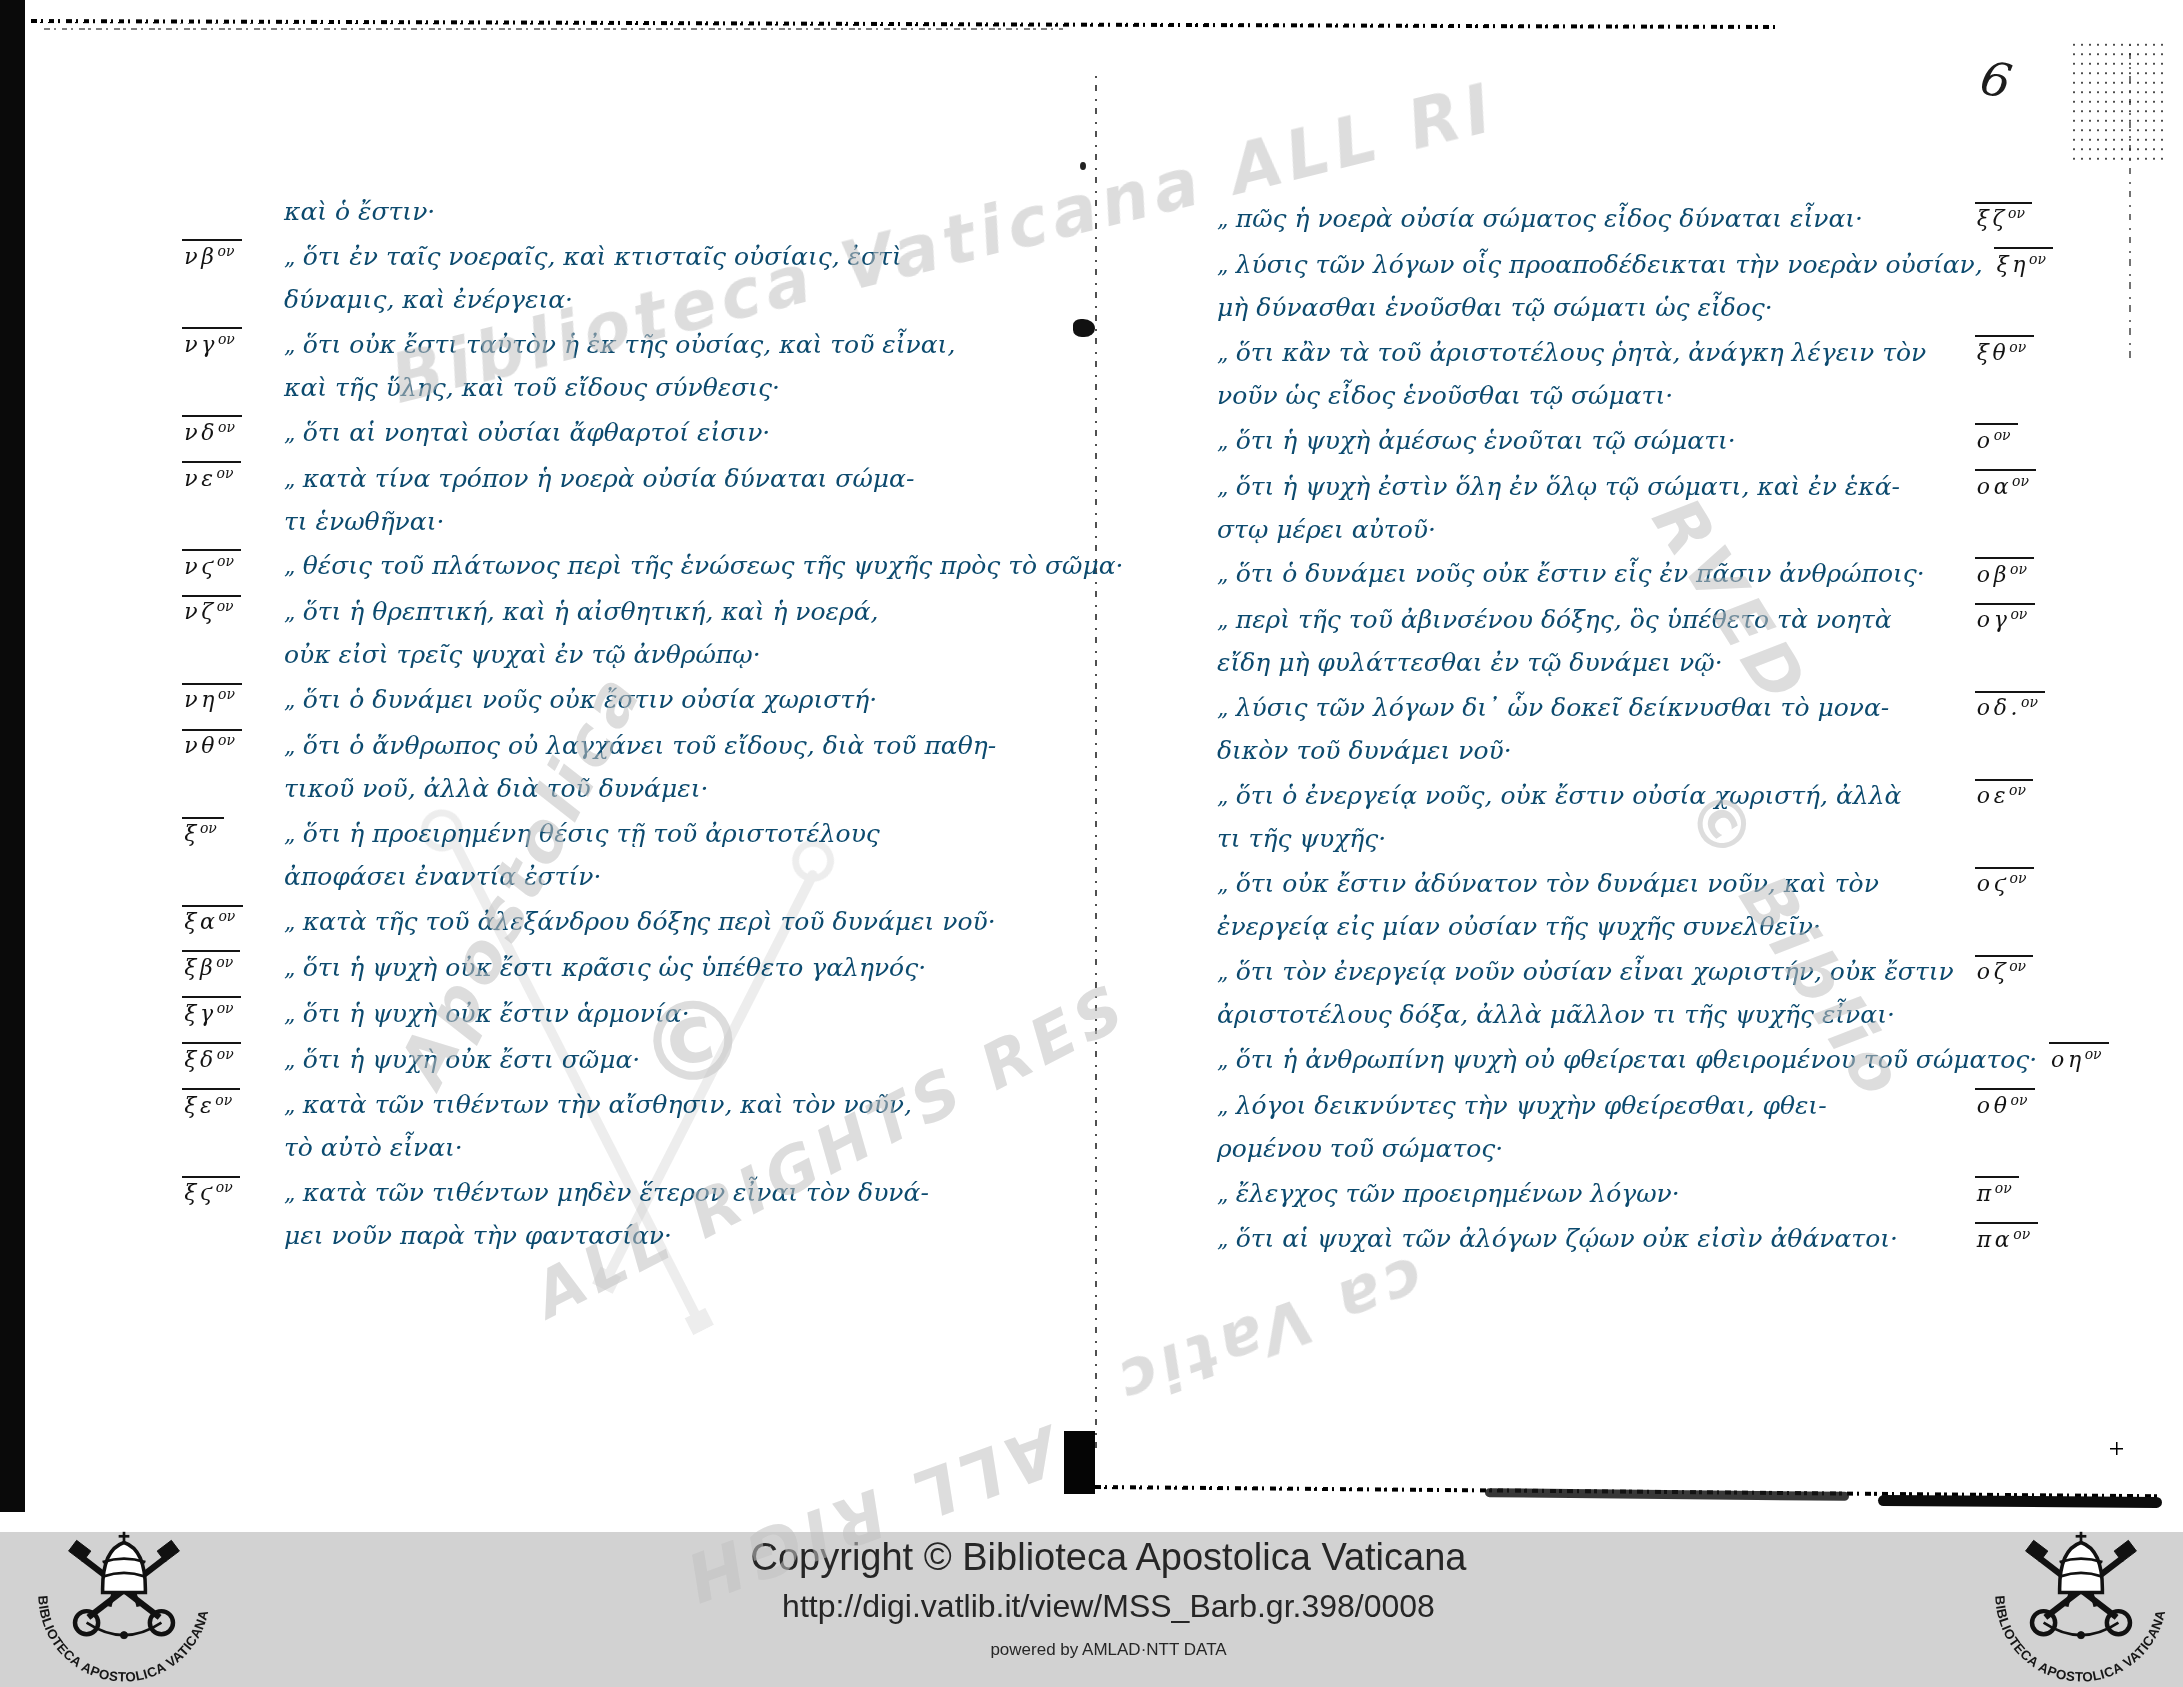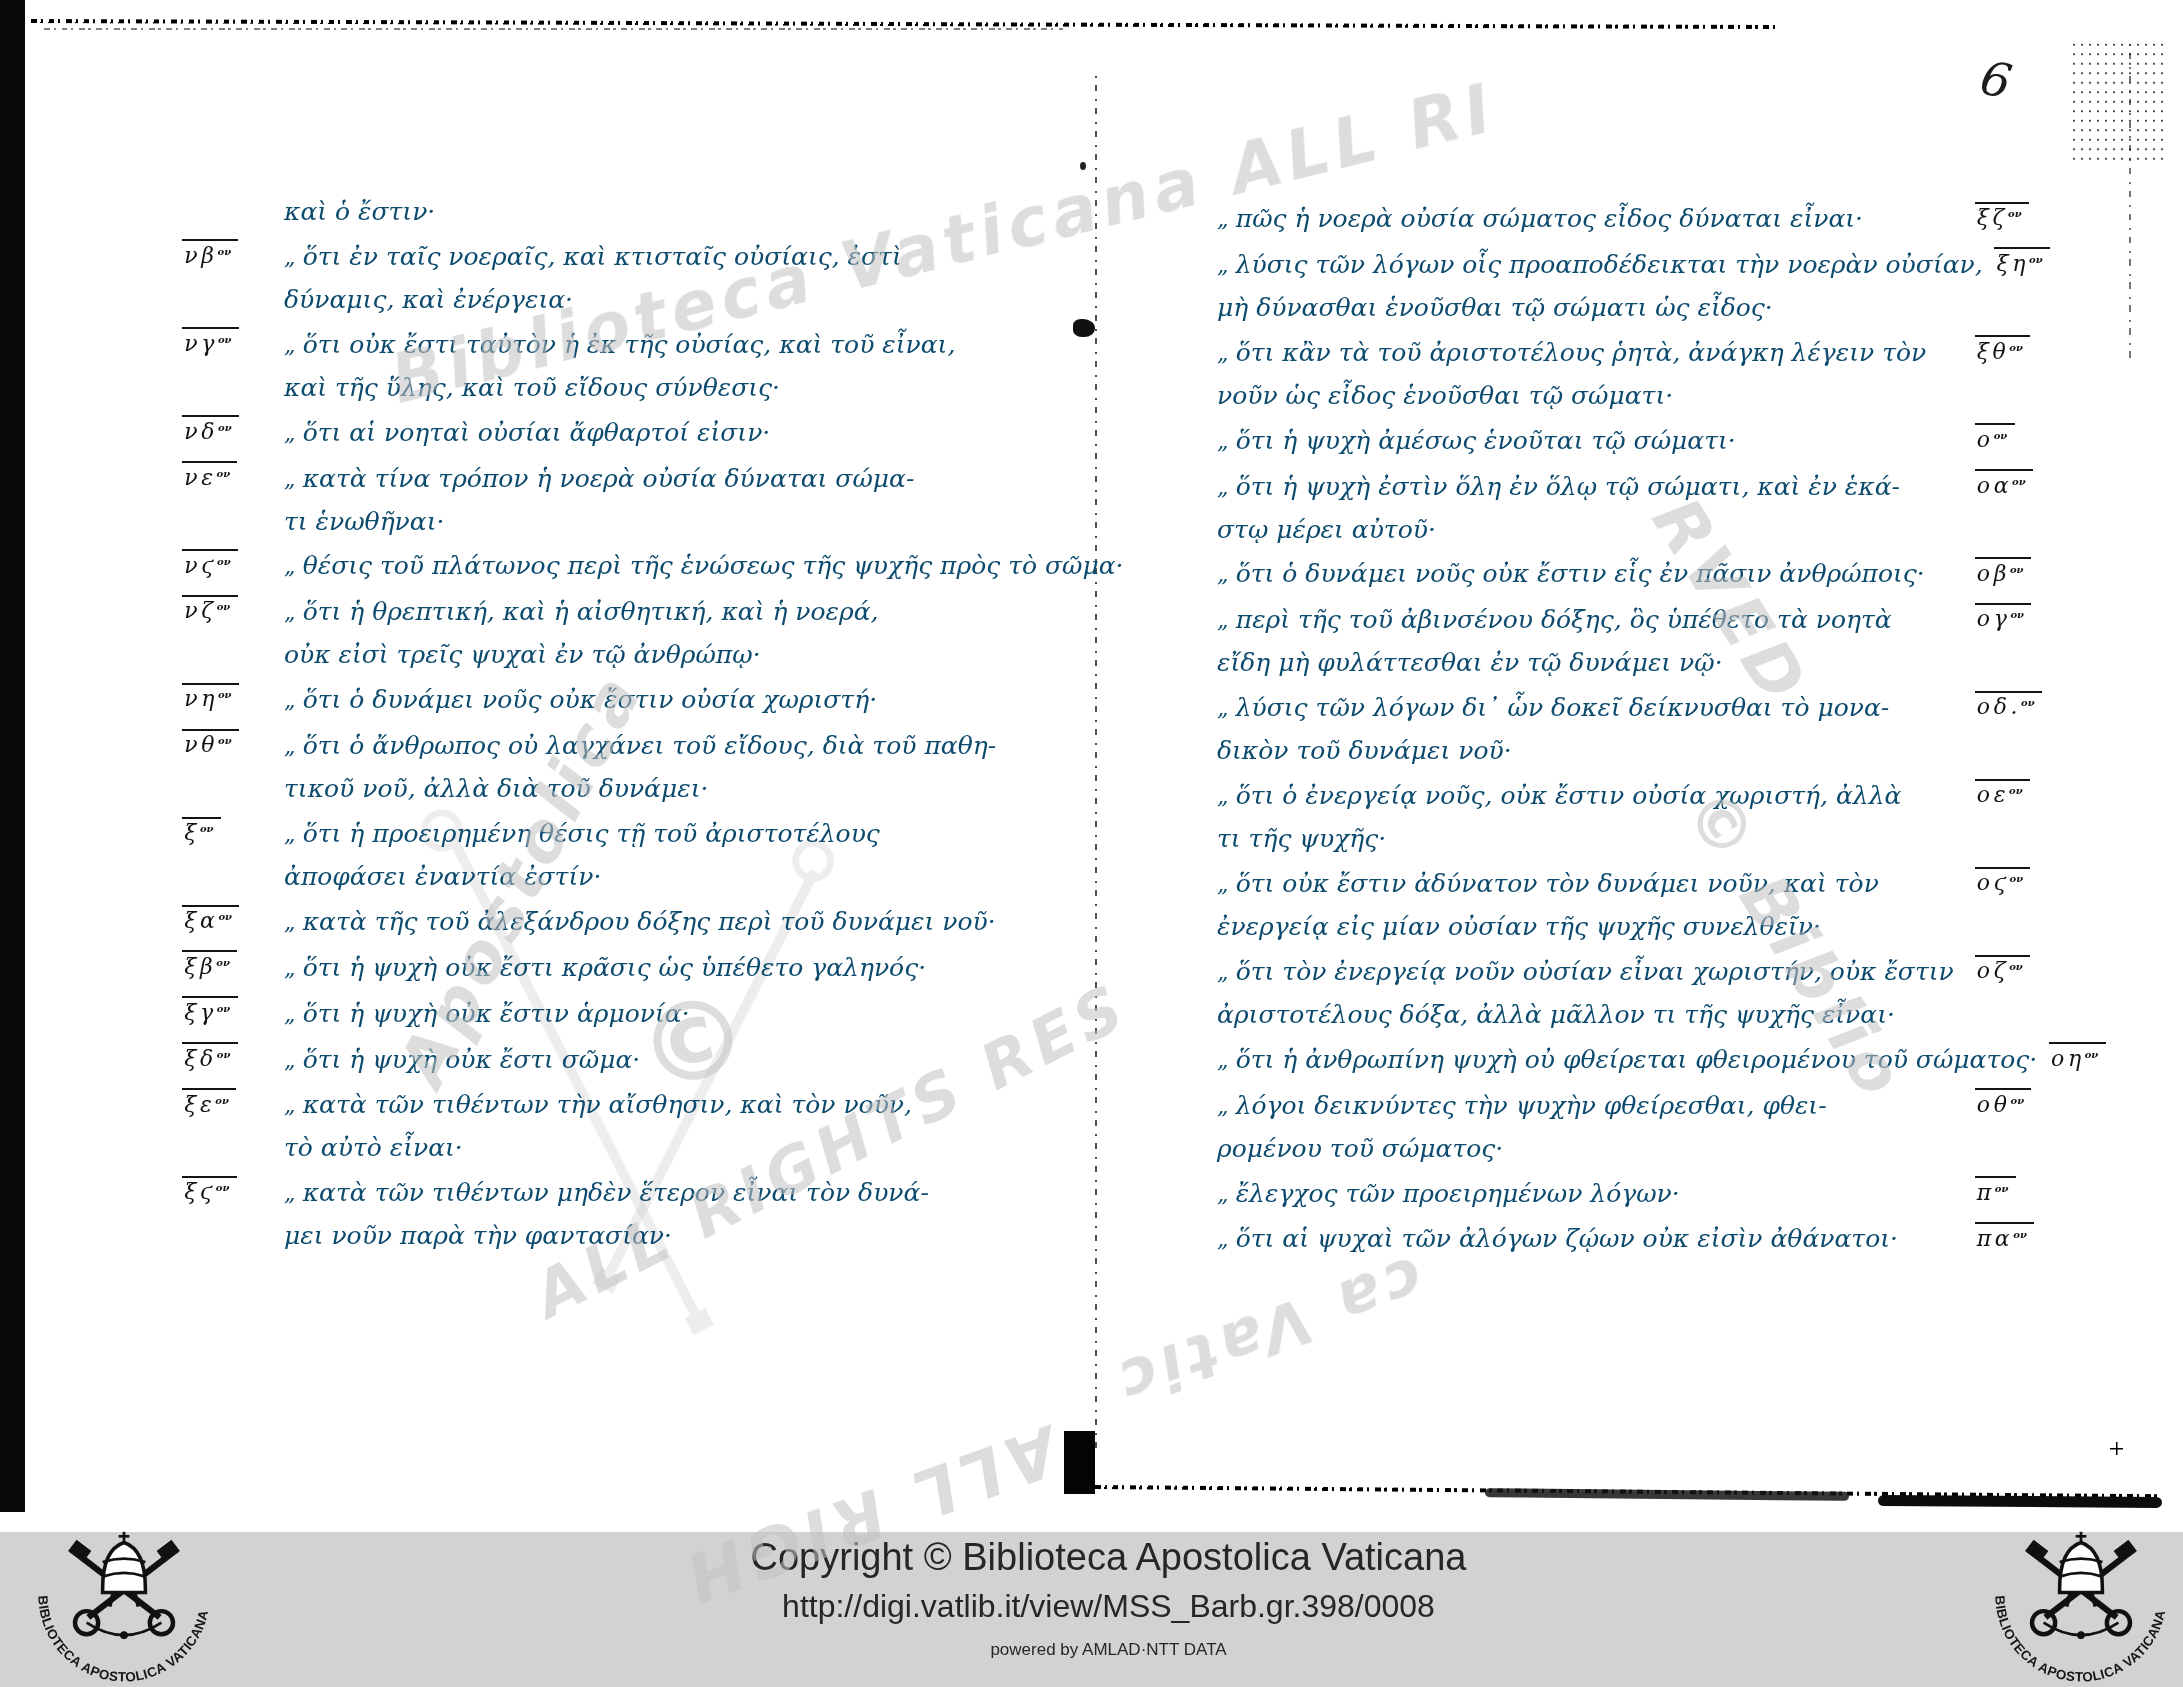--- a/index.html
+++ b/index.html
@@ -17,21 +17,21 @@
   #right-page{left:1217px;top:198px;width:837px;}
   .entry{display:grid;margin-bottom:2.9px;}
   #left-page .entry{grid-template-columns:102px 1fr;}
   #right-page .entry{grid-template-columns:1fr 91px;}
   .txt{font-style:italic;font-size:25px;line-height:42px;color:#0c4a6e;}
   .line{white-space:nowrap;}
   .marker{font-size:22px;padding-right:7.3px;}
   .num{font-style:italic;font-size:22px;color:#131313;padding-top:3.6px;}
   #right-page .num{padding-left:11.6px;}
   .num-inner{display:inline-block;border-top:2.2px solid #141414;padding:1.5px 7.3px 0 2.2px;letter-spacing:3.6px;}
-  .num-sup{font-size:10px;letter-spacing:0;vertical-align:super;font-weight:bold;}
+  .num-sup{font-size:14px;letter-spacing:0;vertical-align:super;}
 
   
   .wm{position:absolute;font-family:"DejaVu Sans",sans-serif;font-style:italic;font-weight:bold;
       color:#c2c2c2;opacity:.55;letter-spacing:5.8px;white-space:nowrap;transform-origin:left center;pointer-events:none;}
   .wm-key{position:absolute;width:553px;height:9.5px;background:#cbcbcb;opacity:.35;border-radius:5.1px;transform-origin:left center;}
   .wm-key::before{content:'';position:absolute;left:-29px;top:-10.2px;width:28px;height:28px;border:7.3px solid #cbcbcb;border-radius:50%;}
   .wm-key::after{content:'';position:absolute;right:-2.9px;top:-7.3px;width:19px;height:23px;background:#cbcbcb;}
 
   
   #page-num{position:absolute;left:1981px;top:52px;font-style:italic;font-size:47px;color:#1d1d1d;transform:rotate(12deg);}

